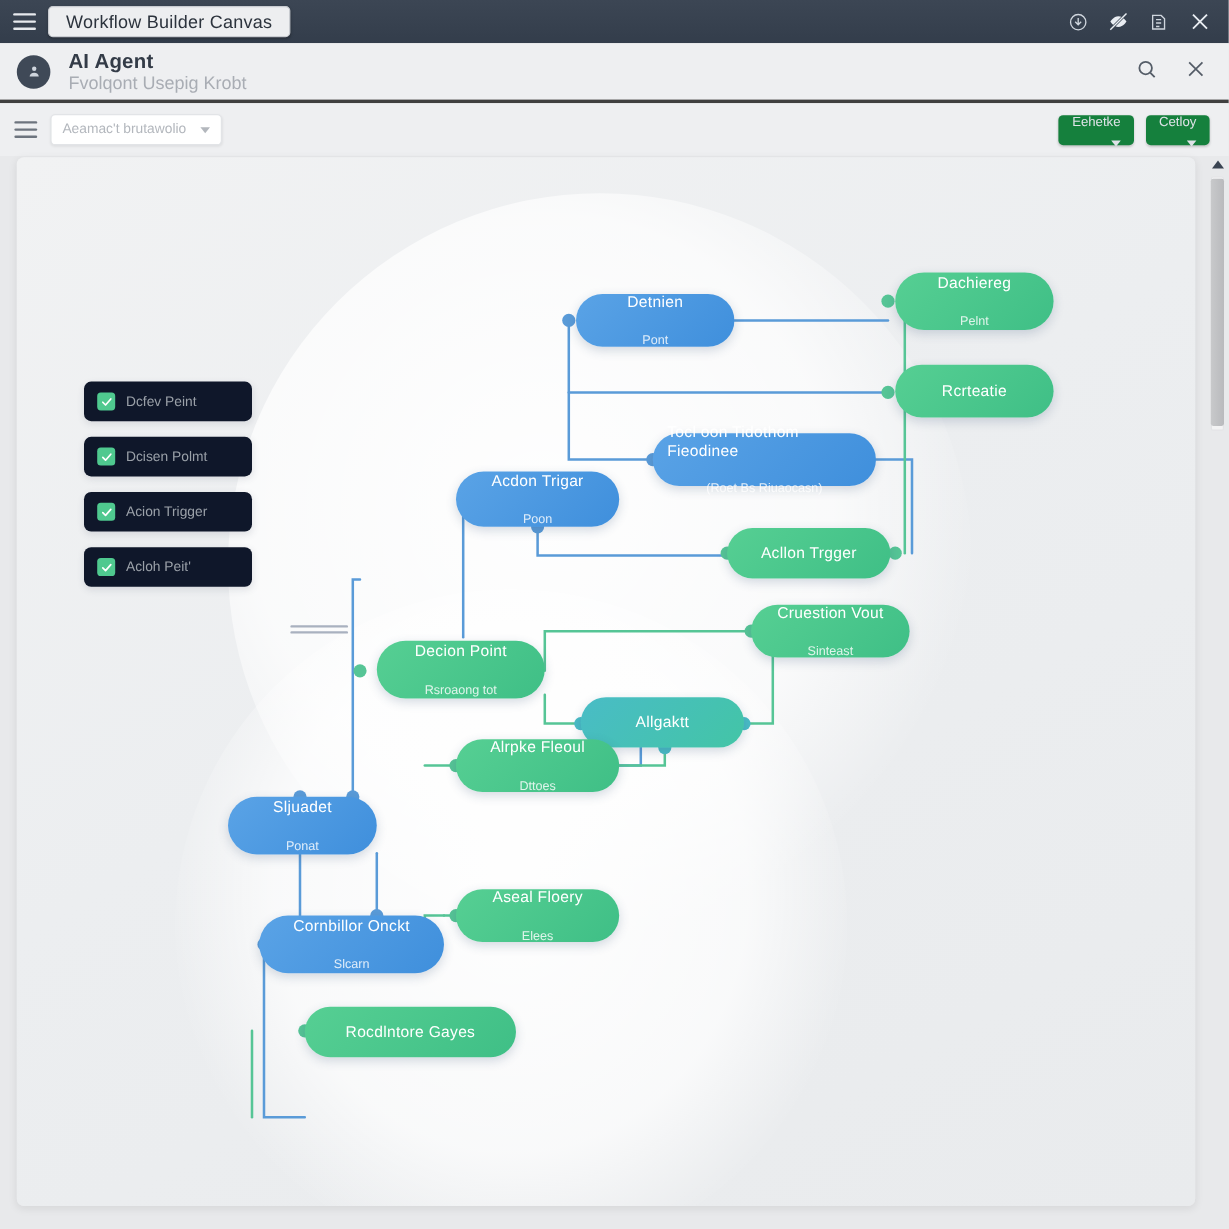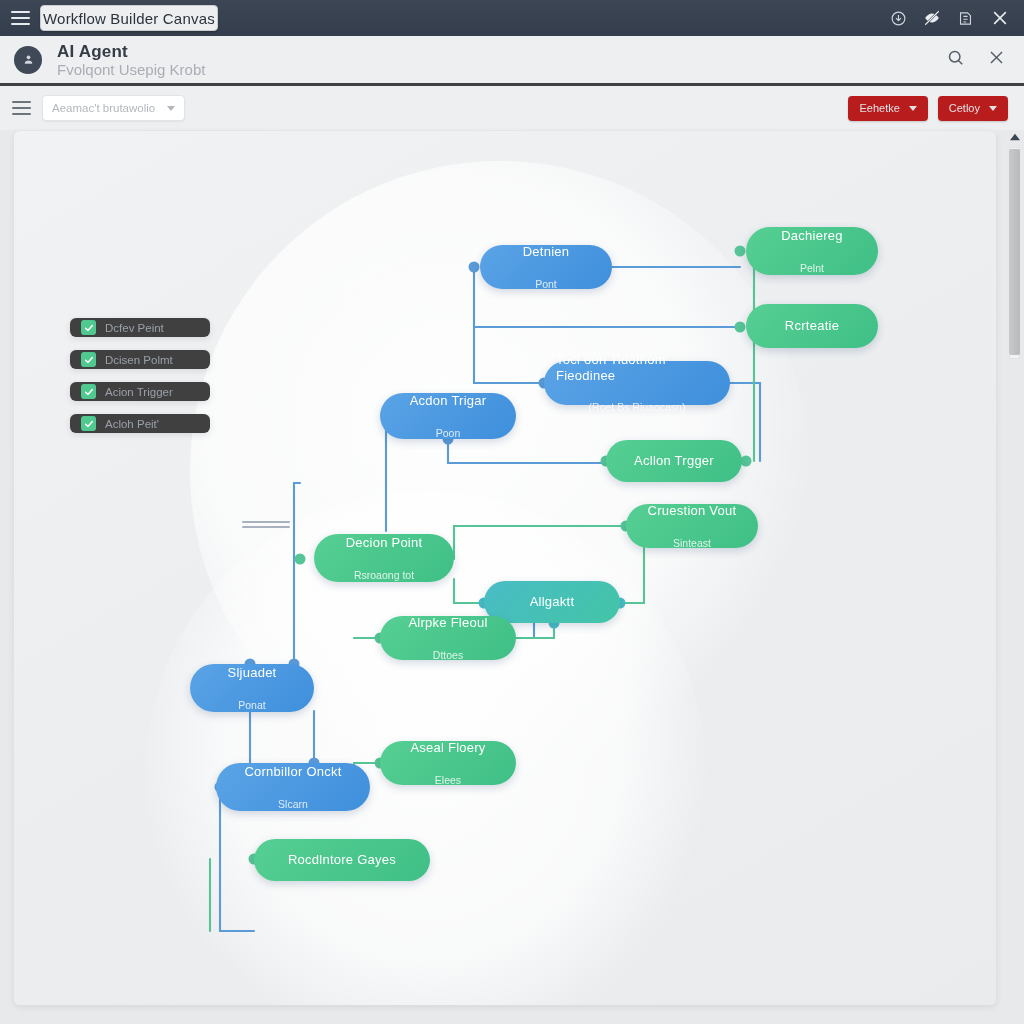--- a/index.html
+++ b/index.html
@@ -13,21 +13,21 @@
 
   
   .titlebar {
     position: absolute; top: 0; left: 0; width: 1024px; height: 36px;
     background: linear-gradient(180deg,#3c4654 0%,#333d4b 100%);
     display: flex; align-items: center;
   }
   .tb-burger { width: 40px; display:flex; flex-direction:column; align-items:center; gap:4px; }
   .tb-burger i { display:block; width:19px; height:2px; background:#e7eaee; border-radius:1px; }
   .tab {
-    height: 26px; padding: 0 2px; display:flex; align-items:center;
+    height: 26px; padding: 0 14px; display:flex; align-items:center;
     background:#edeef0; border:1px solid #c9ccd1; border-radius:4px;
     color:#2c333d; font-size:15px; letter-spacing:.2px; white-space:nowrap;
     box-shadow:0 1px 2px rgba(0,0,0,.25);
   }
   .tb-icons { margin-left:auto; display:flex; align-items:center; gap:16px; padding-right:14px; }
   .tb-icons svg { display:block; }
 
   
   .header {
     position:absolute; top:36px; left:0; width:1024px; height:50px;
@@ -53,22 +53,23 @@
   .select {
     height:26px; min-width:140px; padding:0 9px; display:flex; align-items:center; gap:12px;
     background:#fff; border:1px solid #e2e4e7; border-radius:4px;
     font-size:11.5px; color:#b3b7bd; box-shadow:0 1px 2px rgba(0,0,0,.06);
   }
   .caret { width:0;height:0;border-left:4px solid transparent;border-right:4px solid transparent;
            border-top:5px solid currentColor; margin-left:auto; }
   .tl-right { margin-left:auto; display:flex; gap:10px; padding-right:16px; }
   .btn-dark {
     height:25px; padding:0 11px; display:flex; align-items:center; gap:9px;
-    background:#b91c1c; border-radius:4px; color:#dfe3e8; font-size:11px;
+    background:#15803d; border-radius:4px; color:#dfe3e8; font-size:11px;
     box-shadow:0 1px 2px rgba(0,0,0,.18);
+    flex-direction:column;
   }
 
   
   .canvas-card {
     position:absolute; left:14px; top:131px; width:982px; height:874px;
     background:linear-gradient(150deg,#f1f2f3 0%,#eceef0 45%,#e9ebed 100%);
     border-radius:6px; box-shadow:0 2px 7px rgba(0,0,0,.08); overflow:hidden;
   }
   .glow { position:absolute; border-radius:50%; pointer-events:none; }
   .glow-a { left:176px; top:30px; width:620px; height:620px;
@@ -87,21 +88,21 @@
   }
   .node .nt { font-size:13px; letter-spacing:.25px; }
   .node .ns { font-size:10.5px; opacity:.82; margin-top:18px; }
   .n-blue  { background:linear-gradient(135deg,#5aa3e6 0%,#3f8fdc 100%); }
   .n-green { background:linear-gradient(135deg,#56cf93 0%,#3fbf86 100%); }
   .n-teal  { background:linear-gradient(135deg,#49bcc6 0%,#43c5a6 100%); }
 
   
   .palette { position:absolute; left:70px; top:318px; display:flex; flex-direction:column; gap:13px; }
   .pitem {
-    width:140px; height:19px; background:#404040; border-radius:6px;
+    width:140px; height:33px; background:#0f172a; border-radius:6px;
     display:flex; align-items:center; gap:9px; padding-left:11px;
     box-shadow:0 2px 6px rgba(60,70,90,.13); font-size:11.5px; color:#9aa0a8;
   }
   .pchk { width:15px; height:15px; border-radius:3px; background:#4fc98f;
           display:flex; align-items:center; justify-content:center; flex:0 0 auto; }
   .pchk svg { display:block; }
   .divider2 { position:absolute; left:242px; top:521px; width:48px; }
   .divider2 i { display:block; height:2px; background:#8e98ab; border-radius:1px; margin-bottom:3px; opacity:.75; }
 
   

